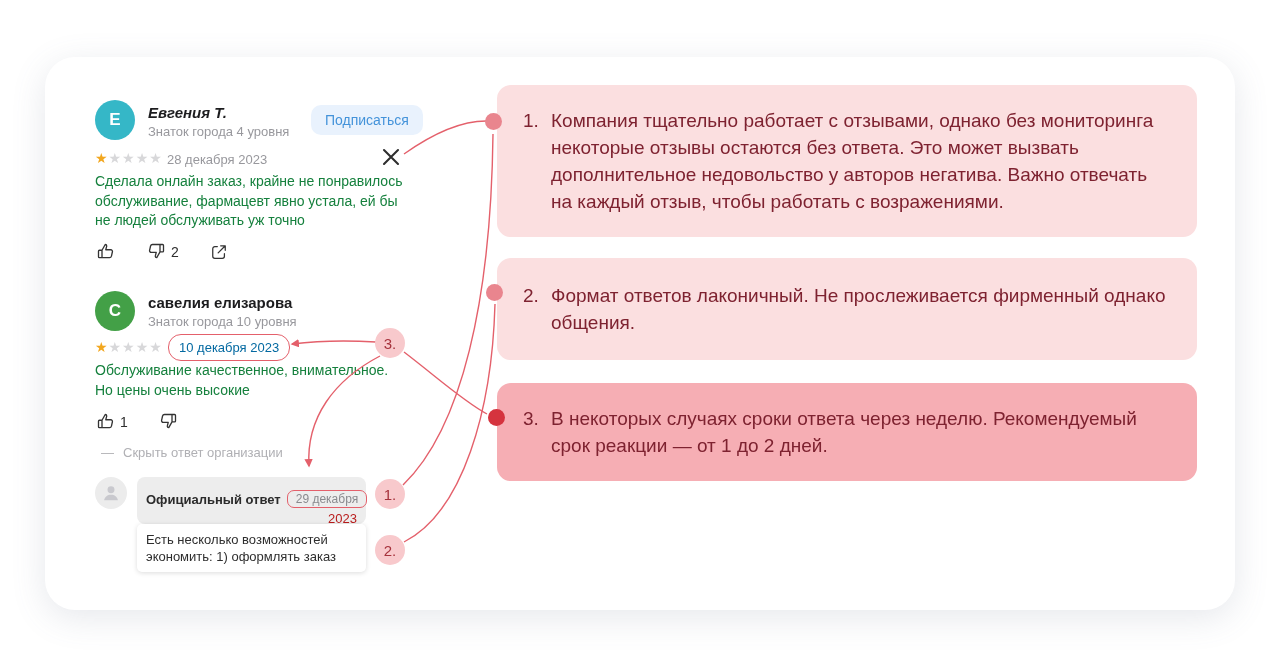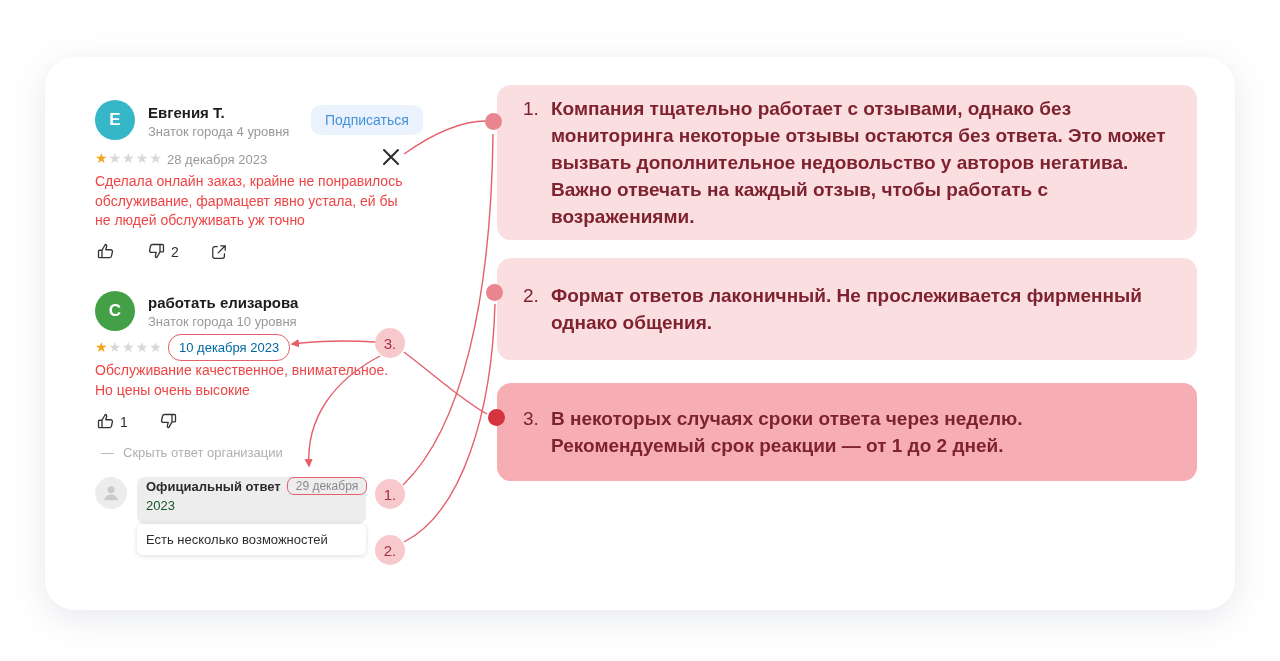--- a/index.html
+++ b/index.html
@@ -12,61 +12,61 @@
     background:#fff;border-radius:30px;
     box-shadow:0 8px 34px rgba(100,110,135,.16);
   }
   .abs{position:absolute;}
   
   .avatar{width:40px;height:40px;border-radius:50%;color:#fff;font-weight:bold;
     font-size:17px;display:flex;align-items:center;justify-content:center;}
   .a1{left:95px;top:100px;background:var(--avatar-1,#35b7c7);}
   .a2{left:95px;top:291px;background:var(--avatar-2,#43a047);}
   .name{font-size:15px;font-weight:bold;color:#1c1c1e;white-space:nowrap;}
-  .n1{left:148px;top:104px;} .n2{left:148px;top:294px;}
+  .n1{left:148px;top:104px;font-style:italic;} .n2{left:148px;top:294px;}
   .level{font-size:13px;color:#98989d;white-space:nowrap;}
   .l1{left:148px;top:124px;} .l2{left:148px;top:314px;}
   .subscribe{
     left:311px;top:105px;border:0;cursor:pointer;
     background:var(--subscribe-bg,#e9f2fd);color:var(--subscribe-text,#4493da);
     font-size:14px;padding:7px 14px;border-radius:10px;
     font-family:"Liberation Sans",sans-serif;
   }
   .xmark{left:380px;top:146px;width:22px;height:22px;}
   .stars{font-size:14px;letter-spacing:1px;white-space:nowrap;}
   .s1{left:95px;top:150px;} .s2{left:95px;top:339px;}
   .star-f{color:var(--star-filled,#f2a71f);}
   .star-e{color:var(--star-empty,#d8d8da);}
   .date{font-size:13px;color:#98989d;white-space:nowrap;}
   .d1{left:167px;top:152px;}
   .oval{
     border:1.5px solid var(--annotation-line,#e4606b);border-radius:13px;
     padding:5px 10px;font-size:13px;color:#0369a1;white-space:nowrap;display:inline-block;
   }
   .ov2{left:168px;top:334px;}
-  .rtext{font-size:14px;line-height:19.5px;color:#ef4444;}
+  .rtext{font-size:14px;line-height:19.5px;color:#15803d;}
   .t-line{white-space:nowrap;}
   .tx1{left:95px;top:172px;} .tx2{left:95px;top:361px;}
   .actions{display:flex;align-items:center;gap:8px;}
   .ac1{left:95px;top:241px;} .ac2{left:95px;top:411px;}
   .act-btn{background:none;border:0;padding:0;cursor:pointer;display:flex;align-items:center;}
   .count{font-size:14px;color:#2e2e2e;margin-left:4px;}
   .gap{width:14px;}
   .hide-reply{left:95px;top:444px;display:flex;align-items:center;gap:9px;cursor:pointer;
     font-size:13px;color:#b0b0b4;background:none;border:0;font-family:"Liberation Sans",sans-serif;}
   
   .reply-avatar{left:95px;top:477px;width:32px;height:32px;border-radius:50%;
     background:#ececec;display:flex;align-items:center;justify-content:center;}
   .reply-gray{left:137px;top:477px;width:229px;height:47px;background:#ededed;
-    border-radius:8px;padding:0 9px;box-sizing:border-box;}
+    border-radius:8px;padding:13px 9px;box-sizing:border-box;text-align:right;}
   .reply-title-row{display:flex;align-items:center;gap:6px;}
   .reply-title{font-size:13px;font-weight:bold;color:#2b2b2b;white-space:nowrap;}
   .oval-sm{border:1.5px solid var(--annotation-line,#e4606b);border-radius:7px;
     padding:1px 8px;font-size:12px;color:#8a8a8e;white-space:nowrap;}
-  .reply-year{font-size:13px;color:#14532d;margin-top:3px;}
+  .reply-year{font-size:13px;color:#b91c1c;margin-top:3px;}
   .reply-white{left:137px;top:524px;width:229px;background:#fff;border-radius:5px;
     box-shadow:0 1px 5px rgba(0,0,0,.14);padding:7px 9px;box-sizing:border-box;
     font-size:13px;line-height:17px;color:#2e2e2e;}
   
   .marker{
     width:30px;height:30px;border-radius:50%;
     background:var(--marker-bg,#f8c9cc);color:var(--marker-text,#a6323c);
     font-size:15px;display:flex;align-items:center;justify-content:center;z-index:6;
   }
   .m3{left:375px;top:328px;} .m1{left:375px;top:479px;} .m2{left:375px;top:535px;}
@@ -76,21 +76,21 @@
   .dot-3{left:488px;top:409px;background:var(--dot-strong,#d5333e);}
   .lines{left:0;top:0;width:1280px;height:661px;z-index:5;pointer-events:none;}
   
   .callout{
     left:497px;width:700px;border-radius:14px;box-sizing:border-box;
     padding:10px 26px;display:flex;flex-direction:column;justify-content:center;
     color:var(--callout-text,#7e2230);font-size:19px;line-height:27px;z-index:4;
   }
   .co-row{display:flex;}
   .co-num{width:28px;flex-shrink:0;}
-  .co-text{flex:1;font-weight:bold;}
+  .co-text{flex:1;}
   .c1{top:85px;min-height:152px;background:var(--callout-bg-light,#fbdfe0);}
   .c2{top:258px;min-height:102px;background:var(--callout-bg-light,#fbdfe0);}
   .c3{top:383px;min-height:98px;background:var(--callout-bg-strong,#f6aeb4);}
   svg.ic{display:block;}
 </style>
 </head>
 <body>
 
 <div class="page">
   <div class="card abs"></div>
@@ -128,21 +128,21 @@
     </button>
     <span class="gap"></span>
     <button class="act-btn">
       <svg class="ic" width="20" height="20" viewBox="0 0 24 24" fill="none" stroke="#333" stroke-width="1.5" stroke-linecap="round" stroke-linejoin="round">
           <path d="M14 4.5h5.5V10M19.2 4.8 11 13M10 5.5H7A2.5 2.5 0 0 0 4.5 8v9A2.5 2.5 0 0 0 7 19.5h9a2.5 2.5 0 0 0 2.5-2.5v-3"></path>
         </svg>
     </button>
   </div>
 
   <div class="avatar a2 abs">С</div>
-  <div class="name n2 abs">работать елизарова</div>
+  <div class="name n2 abs">савелия елизарова</div>
   <div class="level l2 abs">Знаток города 10 уровня</div>
   <div class="stars s2 abs"><span class="star-f">★</span><span class="star-e">★★★★</span></div>
   <div class="oval ov2 abs">10 декабря 2023</div>
   <div class="rtext tx2 abs">
     <div class="t-line">Обслуживание качественное, внимательное.</div>
     <div class="t-line">Но цены очень высокие</div>
   </div>
   <div class="actions ac2 abs">
     <button class="act-btn">
       <svg class="ic" width="21" height="21" viewBox="0 0 24 24" fill="none" stroke="#333" stroke-width="1.5" stroke-linecap="round" stroke-linejoin="round">
@@ -172,20 +172,21 @@
   </div>
   <div class="reply-gray abs">
     <div class="reply-title-row">
       <span class="reply-title">Официальный ответ</span>
       <span class="oval-sm">29 декабря</span>
     </div>
     <div class="reply-year">2023</div>
   </div>
   <div class="reply-white abs">
     <div class="t-line">Есть несколько возможностей</div>
+    <div class="t-line">экономить: 1) оформлять заказ</div>
   </div>
 
   <svg class="lines abs" width="1280" height="661" viewBox="0 0 1280 661">
     <defs>
       <marker id="arrow" markerWidth="7" markerHeight="7" refX="5" refY="3" orient="auto">
         <path d="M0,0 L6,3 L0,6 Z" fill="#e4606b"></path>
       </marker>
     </defs>
     <g fill="none" stroke="#e4606b" stroke-width="1.4">
       <path d="M 404 154 C 438 130, 464 121, 486 121"></path>

